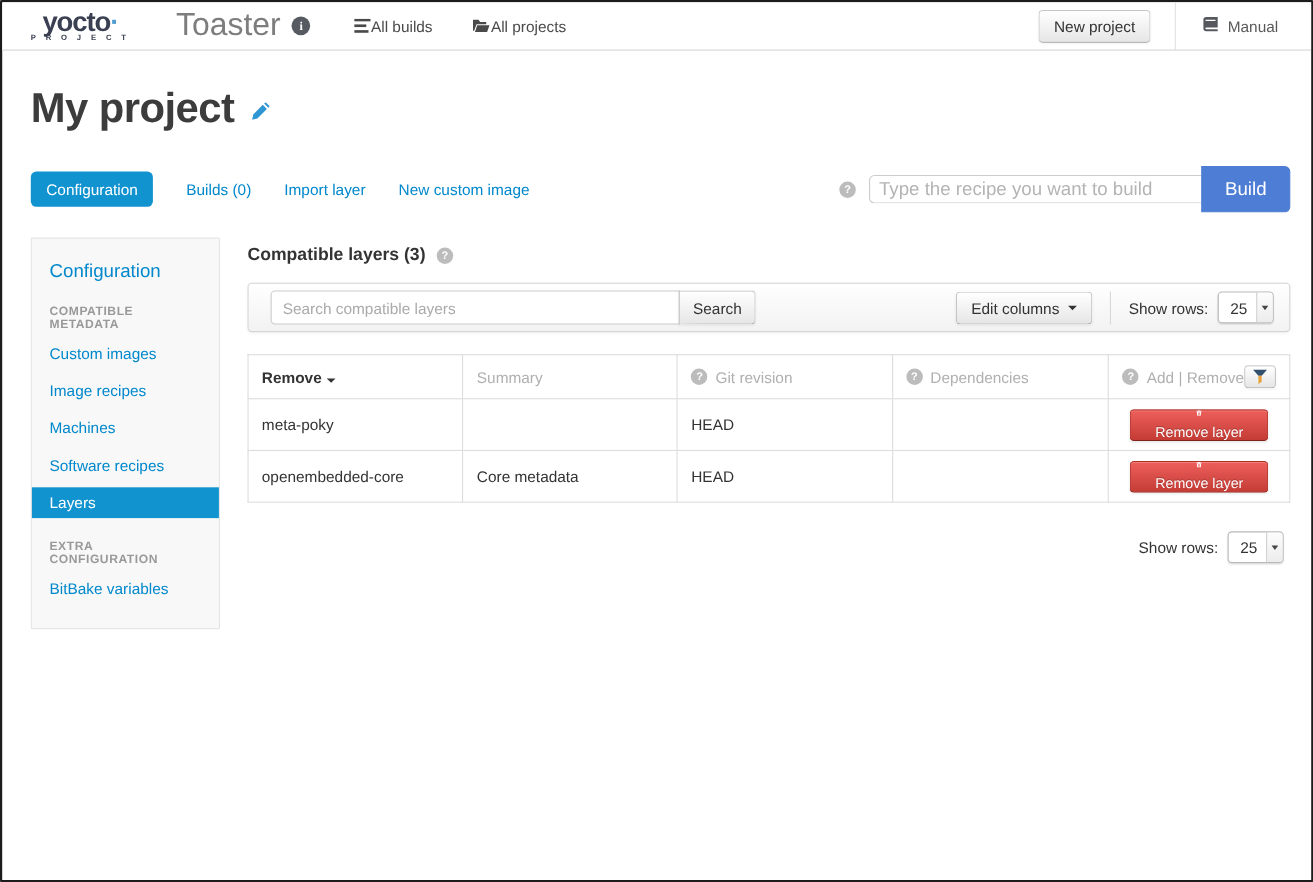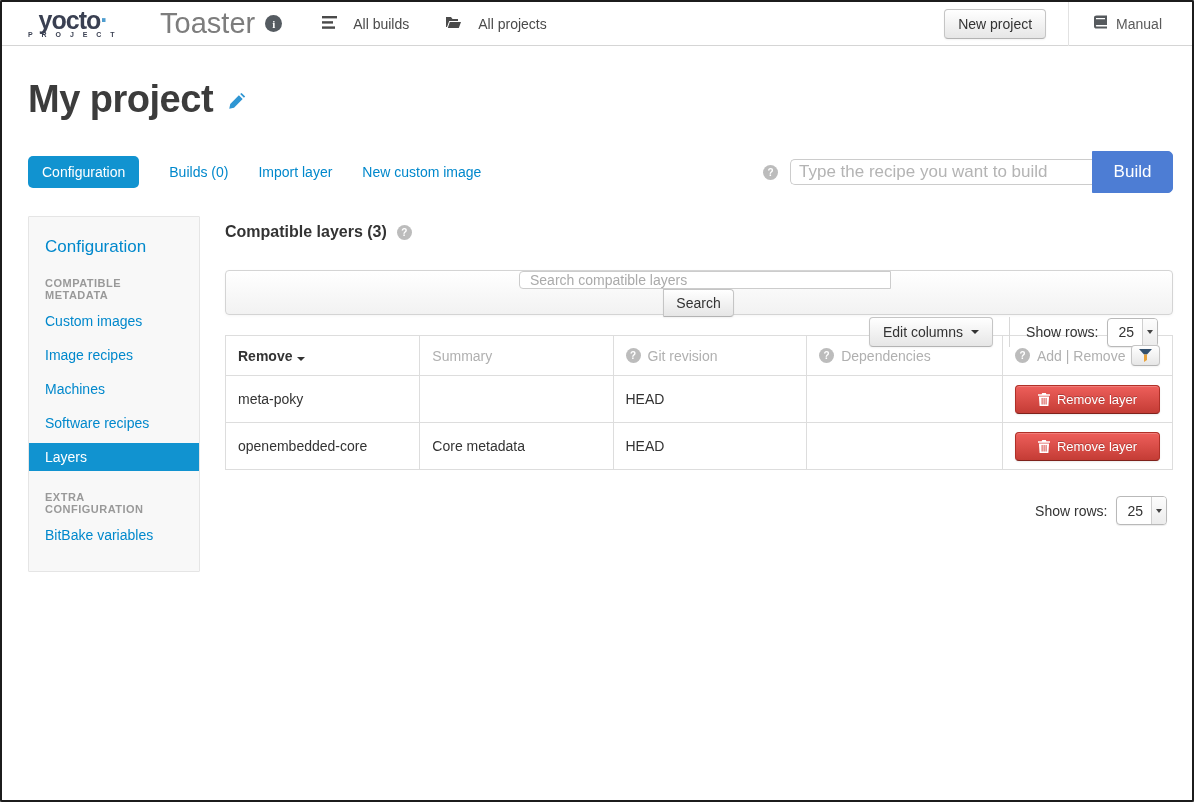--- a/index.html
+++ b/index.html
@@ -23,21 +23,21 @@
   .brand-dot { color: #4f9dcf; font-weight: bold; }
   .brand-sub { font-size: 7px; font-weight: bold; letter-spacing: 3.5px; color: #3a4052; margin-top: 0; }
   .app-name { font-size: 29px; color: #7d7d7d; margin-left: 36px; }
   .info-icon {
     display:inline-flex; align-items:center; justify-content:center;
     width: 17px; height: 17px; border-radius: 50%; background:#555b61;
     color:#fff; font-size: 11px; font-weight: bold; font-family:"Liberation Serif",serif;
     margin-left: 10px; cursor: pointer;
   }
   .hnav { display: flex; align-items: center; margin-left: 40px; gap: 36px; }
-  .hnav-item { display:flex; gap:16px; color:#4a4a4a; font-size:14px; text-decoration:none; cursor:pointer; }
+  .hnav-item { display:flex; align-items:center; gap:0; color:#4a4a4a; font-size:14px; text-decoration:none; cursor:pointer; }
   .hnav-item svg { display:block; }
   .header-right { margin-left:auto; display:flex; align-items:center; height:100%; }
   .btn {
     display: inline-flex; align-items: center; justify-content:center; gap: 6px;
     background: linear-gradient(#ffffff, #e6e6e6);
     border: 1px solid #c5c5c5; border-bottom-color:#b3b3b3;
     border-radius: 4px; color: #333; font-size: 14px;
     padding: 6px 13px; cursor: pointer;
     box-shadow: inset 0 1px 0 rgba(255,255,255,.4), 0 1px 2px rgba(0,0,0,.05);
     font-family: inherit;
@@ -88,26 +88,25 @@
   .side-heading { color:#999; font-size:11px; font-weight:bold; letter-spacing:.5px; padding: 0 16px; margin-top: 20px; }
   .side-link { color:#0088cc; font-size:14px; padding: 6px 16px; cursor:pointer; margin-top: 6px; }
   .side-link.active { background:#1193d0; color:#fff; margin-top: 6px; }
   .main-col { flex:1; margin-left: 25px; }
 
   .section-heading-row { display:flex; align-items:center; gap: 10px; margin-top: 8px; }
   .section-heading { font-size: 16px; font-weight: bold; color:#333; }
 
   
   .toolbar {
-    margin-top: 29px; height: 45px;
+    margin-top: 16px; height: 45px;
     border:1px solid #d4d4d4; border-radius:4px;
     background: linear-gradient(#ffffff, #f2f2f2);
     display:flex; align-items:center; padding: 0 8px;
     box-shadow: 0 1px 3px rgba(0,0,0,.04);
-    flex-direction: column;
   }
   .search-input {
     width: 372px; height: 31px; border:1px solid #ccc; border-radius:4px 0 0 4px;
     padding: 0 10px; font-size:14px; color:#555; outline:none; font-family:inherit;
     margin-left: 12px;
   }
   .search-input::placeholder { color:#aaa; }
   .search-btn { border-radius: 0 4px 4px 0; height:31px; margin-left:-1px; padding:5px 12px; }
   .toolbar-right { margin-left:auto; display:flex; align-items:center; }
   .caret-down {
@@ -140,27 +139,28 @@
   .layers-table td { height: 47px; font-size:14px; color:#333; }
   .th-flex { display:flex; align-items:center; gap:7px; }
   .th-actions { display:flex; align-items:center; justify-content:space-between; }
   .filter-btn { padding: 3px 7px; border-radius:4px; }
   .sort-caret {
     width:0; height:0; border-left:4px solid transparent; border-right:4px solid transparent;
     border-top:4px solid #333; display:inline-block; margin-left:5px;
   }
   .remove-btn {
     display:flex; align-items:center; justify-content:center; gap:7px;
-    width: 145px; height: 29px; margin: 0 auto;
+    width: 126px; height: 29px; margin: 0 auto;
     background: linear-gradient(#ee5f5b, #c43c35);
     border:1px solid #b03028; border-bottom-color:#7f221c;
     border-radius:4px; color:#fff; font-size:13px; cursor:pointer;
     text-shadow: 0 -1px 0 rgba(0,0,0,.25);
     box-shadow: inset 0 1px 0 rgba(255,255,255,.2), 0 1px 2px rgba(0,0,0,.08);
     font-family: inherit;
+    flex-direction: column;
   }
   .table-footer { display:flex; justify-content:flex-end; align-items:center; margin-top: 26px; }
 
   .col-layer { width: 198px; } .col-summary { width: 199px; }
   .col-git { width: 199px; } .col-deps { width: 199px; } .col-actions { width: 165px; }
 </style>
 </head>
 <body>
 
 <div class="page">

